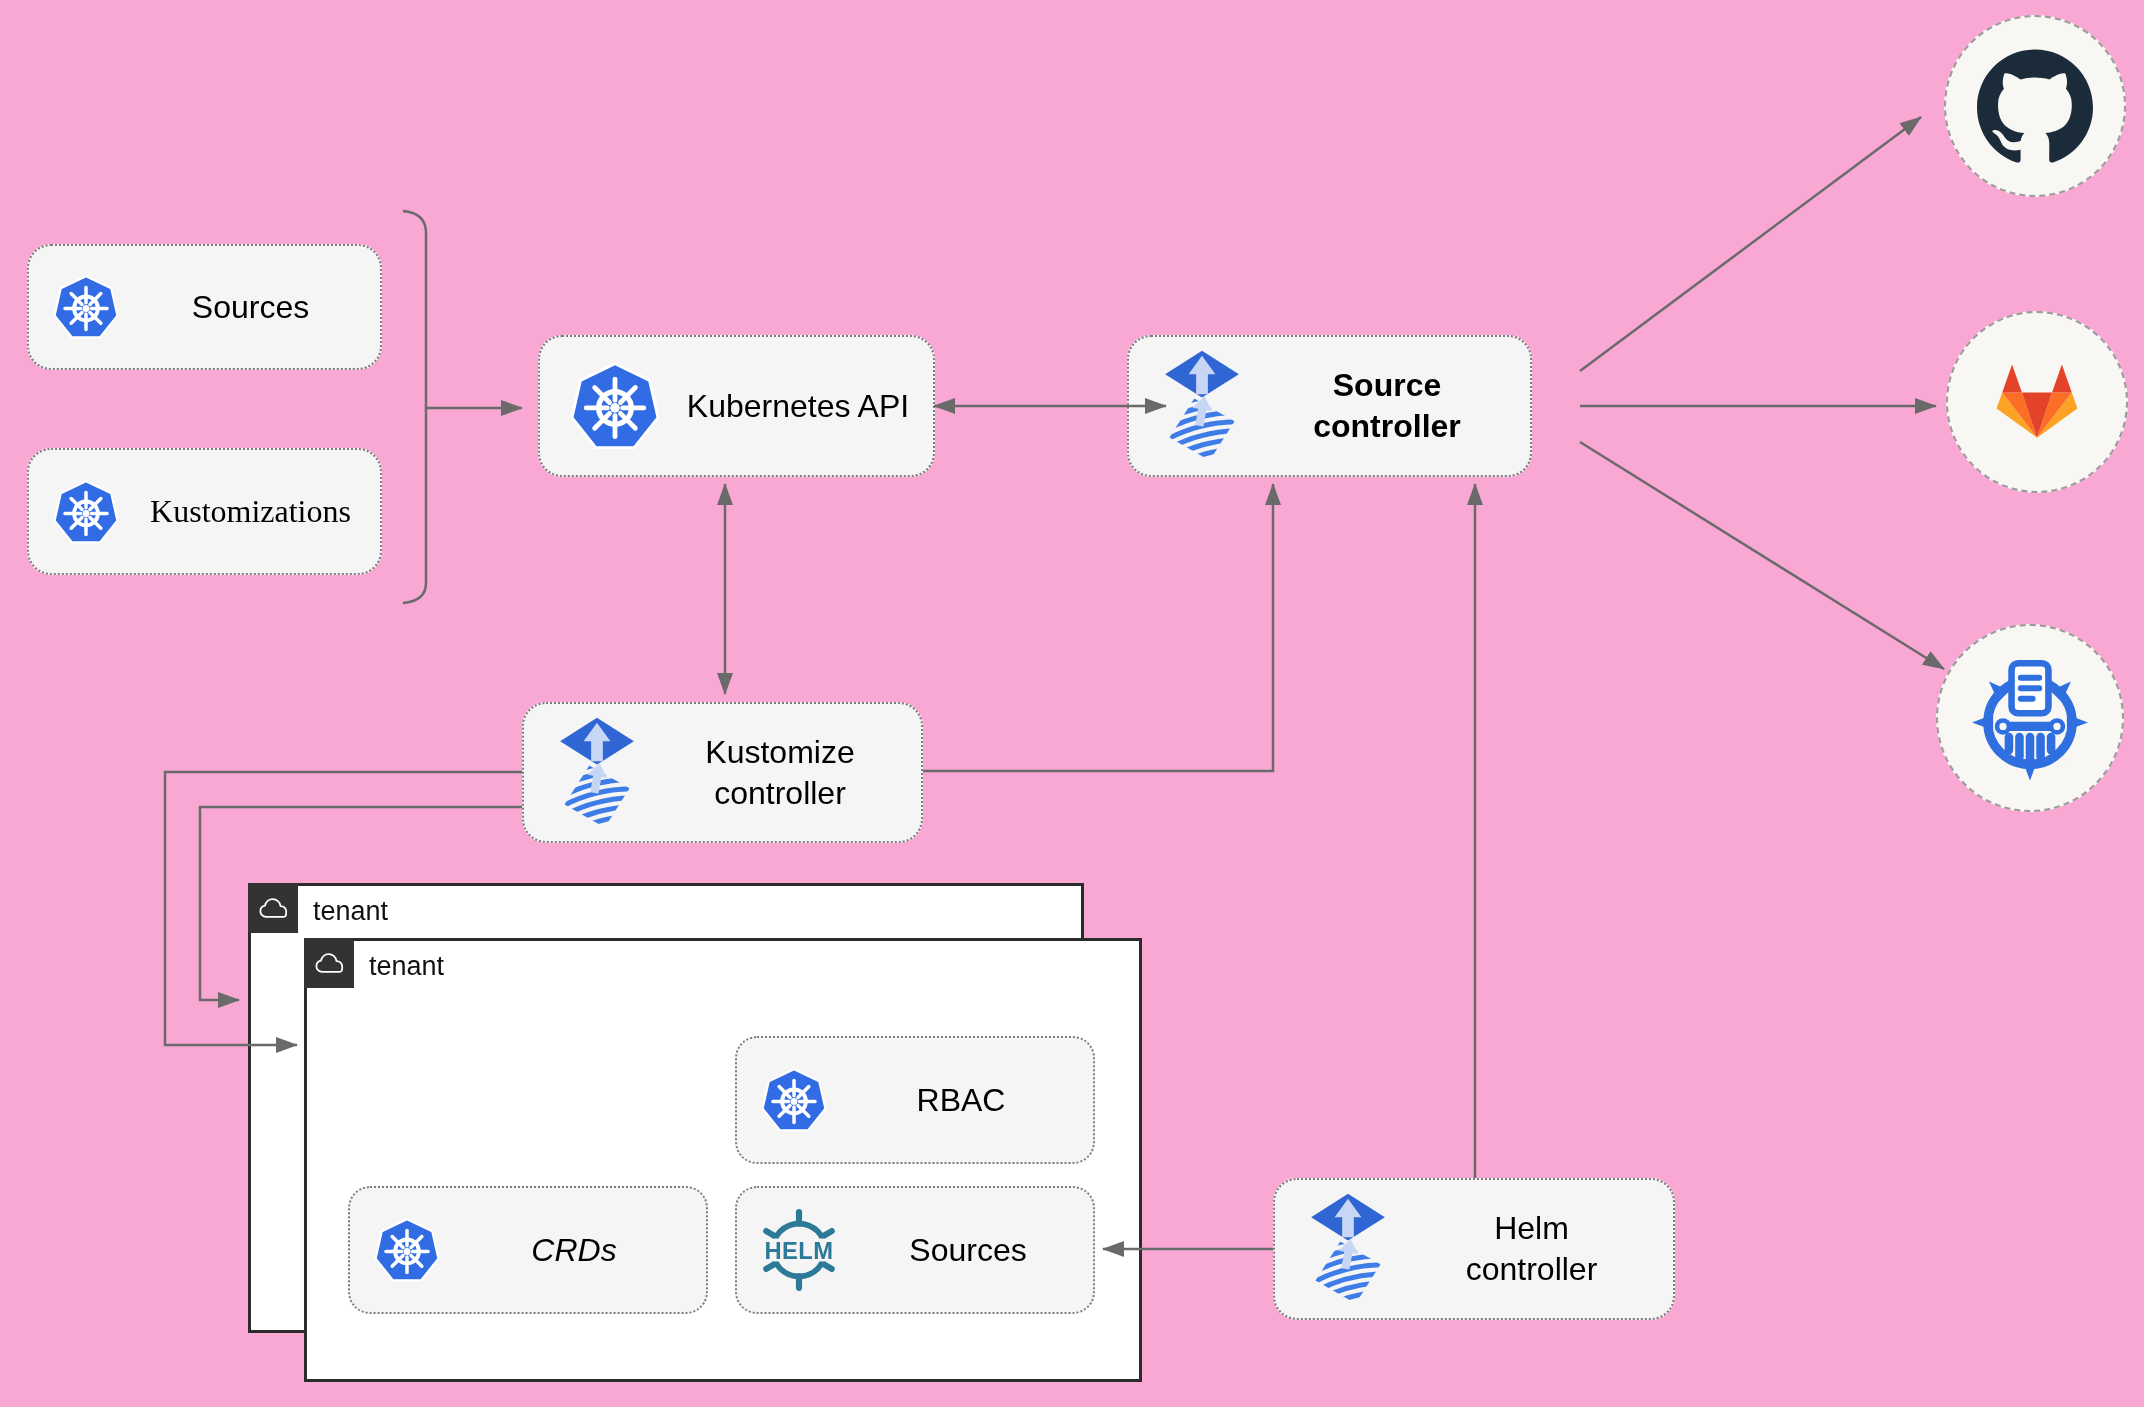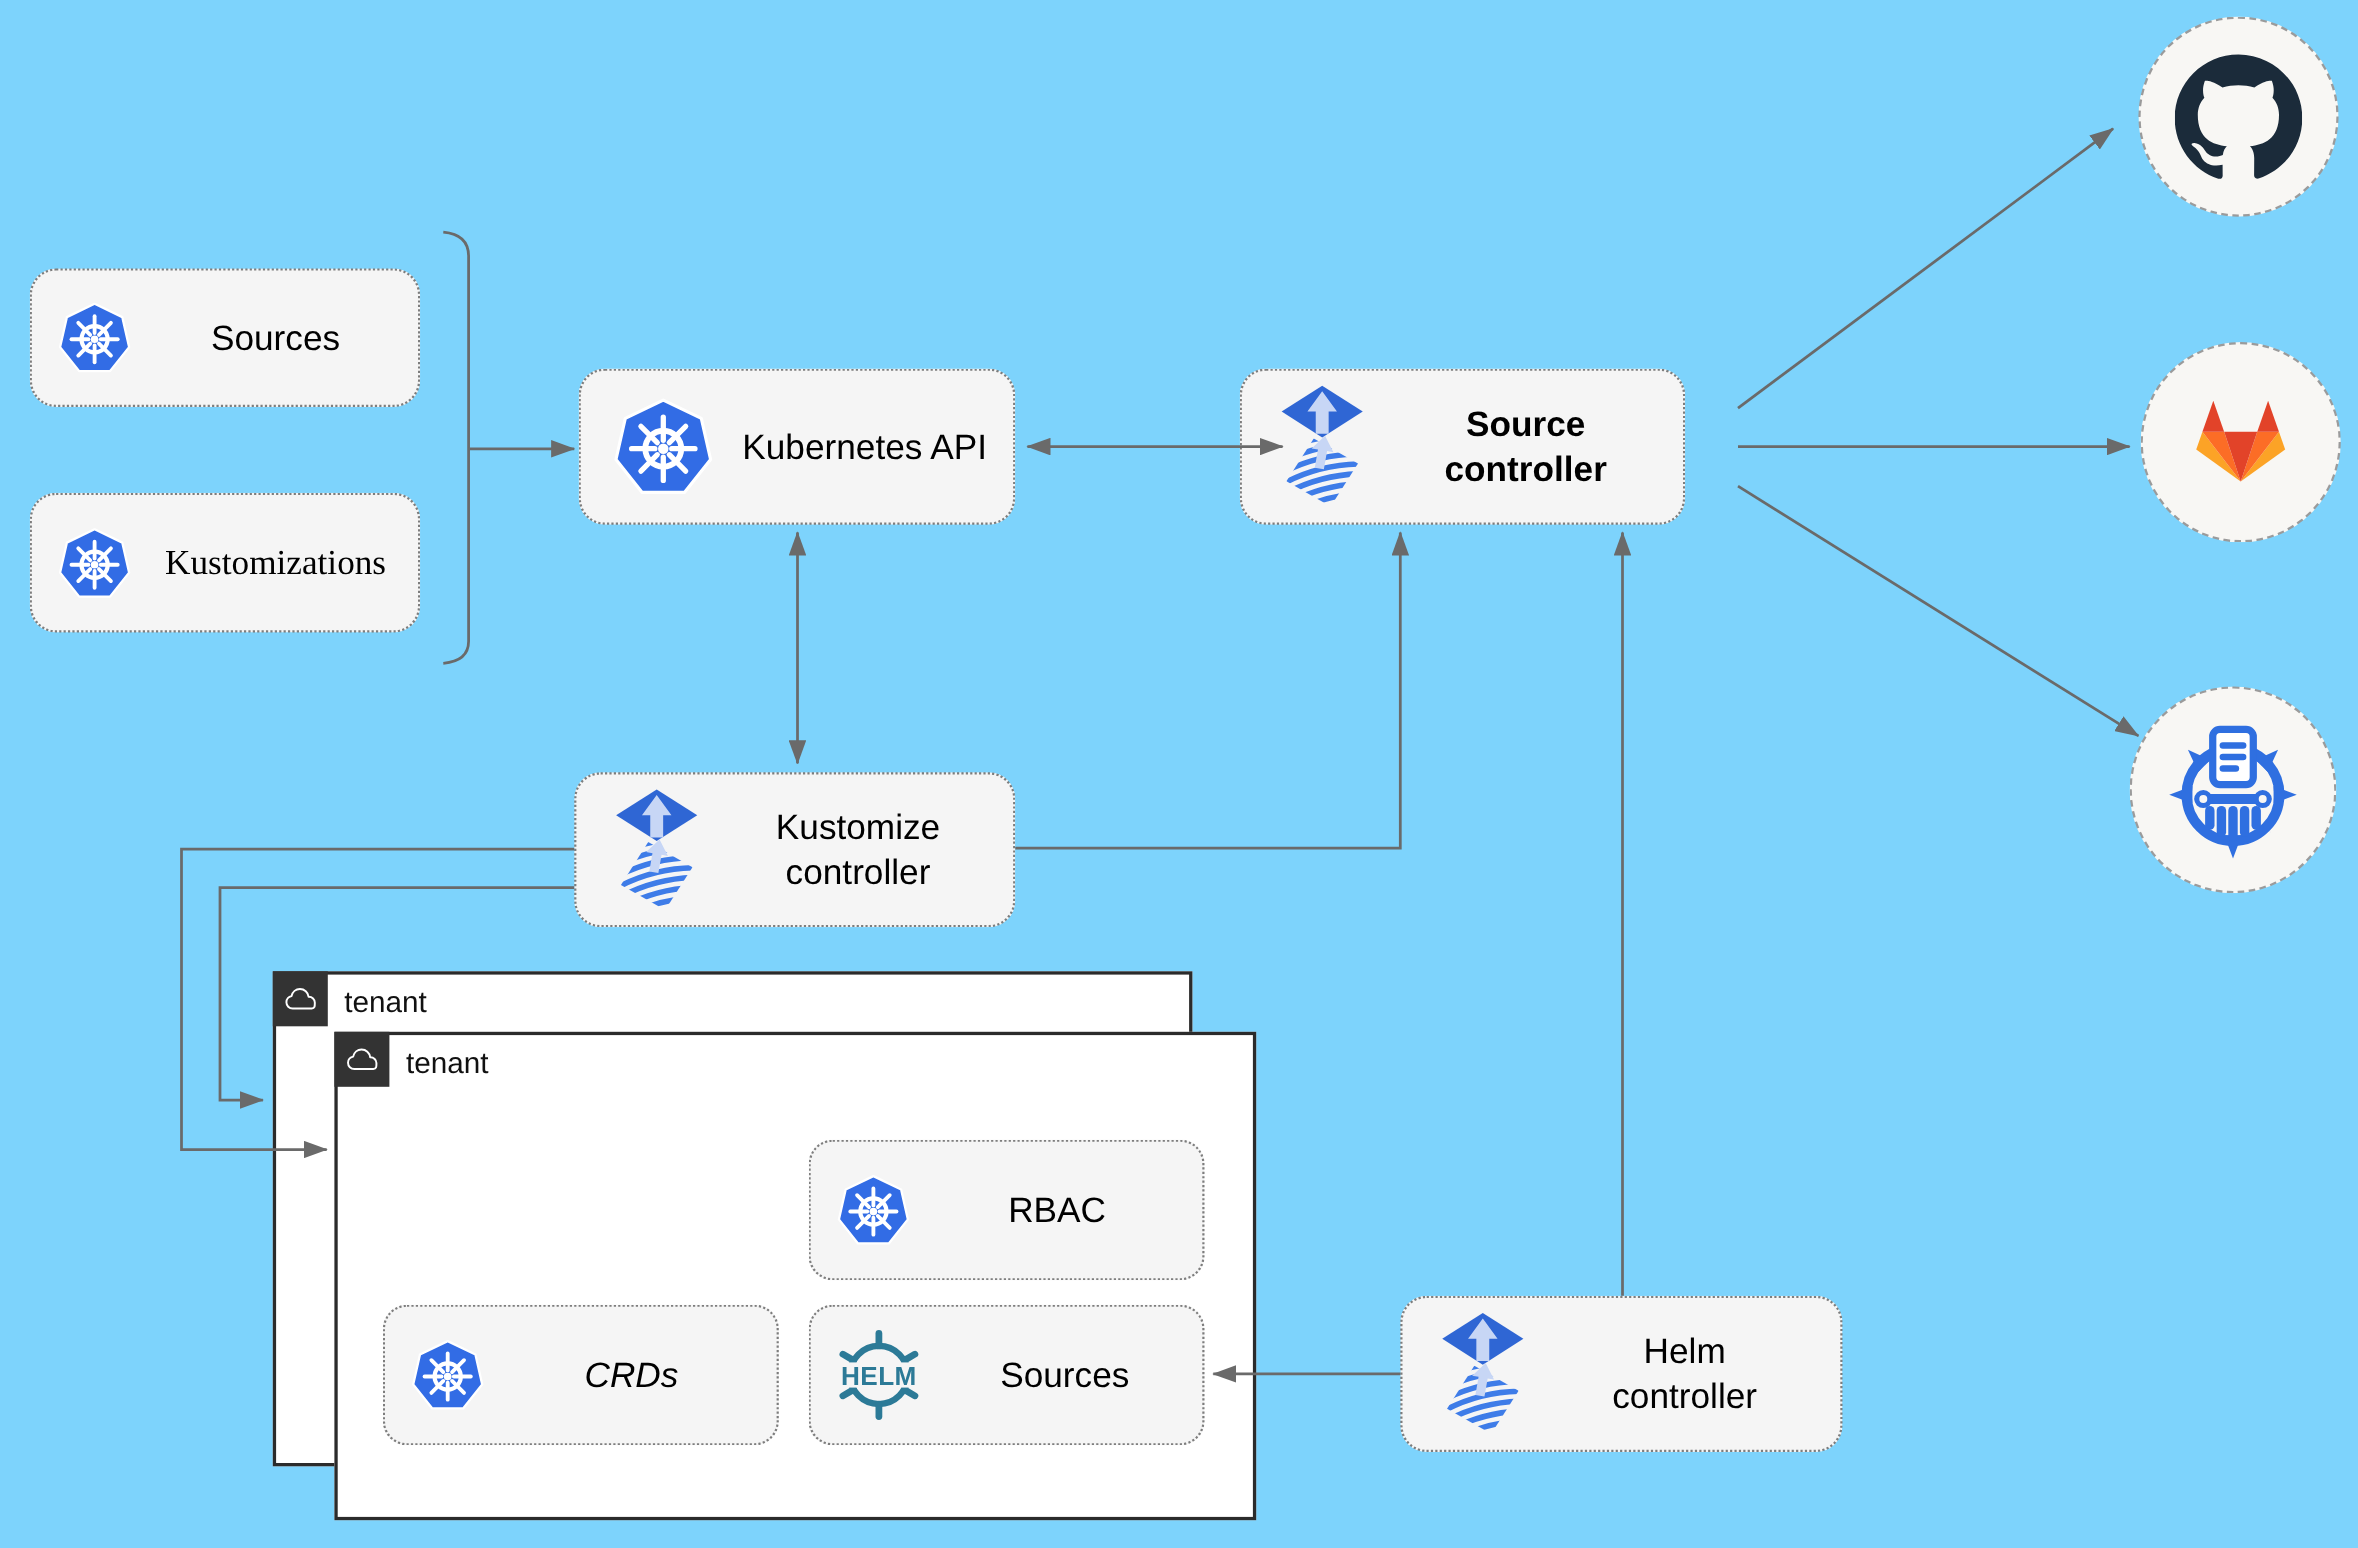--- a/index.html
+++ b/index.html
@@ -1,17 +1,17 @@
 <!DOCTYPE html>
 <html><head>
 <meta charset="utf-8">
 <style>
   html,body{margin:0;padding:0;background:#ffffff;width:2144px;height:1407px;overflow:hidden;
             font-family:"Liberation Sans", sans-serif;color:#000;}
-  .canvas{position:relative;width:2144px;height:1407px;background:#7dd3fc;}
+  .canvas{position:relative;width:2144px;height:1407px;background:#f9a8d4;}
 
   
   svg.edges{position:absolute;left:0;top:0;z-index:5;pointer-events:none;}
 
   
   .node{position:absolute;background:#f5f5f5;border:2px dotted #7d7d7d;border-radius:24px;
         display:flex;align-items:center;box-sizing:border-box;z-index:3;}
   .node .lbl{flex:1;text-align:center;font-size:32px;color:#000;}
   .node .lbl.two-line{line-height:1.28;}
   .icon-k8s{width:70px;height:74px;margin-left:22px;flex:none;}
@@ -30,21 +30,21 @@
   
   .tenant-front .node{border-radius:22px;}
   .n-namespaces{left:41px;top:95px;width:360px;height:128px;}
   .n-rbac{left:428px;top:95px;width:360px;height:128px;align-items:center;}
   .n-crds{left:41px;top:245px;width:360px;height:128px;font-style:italic;}
   .n-releases{left:428px;top:245px;width:360px;height:128px;}
 
   
   .n-sources{left:27px;top:244px;width:355px;height:126px;}
   .n-kustomizations{left:27px;top:448px;width:355px;height:127px;font-family:Liberation Serif, serif;}
-  .n-k8s-api{left:526px;top:335px;width:397px;height:142px;}
+  .n-k8s-api{left:538px;top:335px;width:397px;height:142px;}
   .n-source-ctrl{left:1127px;top:335px;width:405px;height:142px;font-weight:bold;}
   .n-kustomize-ctrl{left:522px;top:702px;width:401px;height:141px;}
   .n-helm-ctrl{left:1273px;top:1178px;width:402px;height:142px;}
 
   
   .remote{position:absolute;border:2.5px dashed #9b9b9b;border-radius:50%;background:#f8f7f4;
           display:flex;align-items:center;justify-content:center;box-sizing:border-box;z-index:3;}
   .r-github{left:1944px;top:15px;width:182px;height:182px;}
   .r-gitlab{left:1946px;top:311px;width:182px;height:182px;}
   .r-chartmuseum{left:1936px;top:624px;width:188px;height:188px;}

